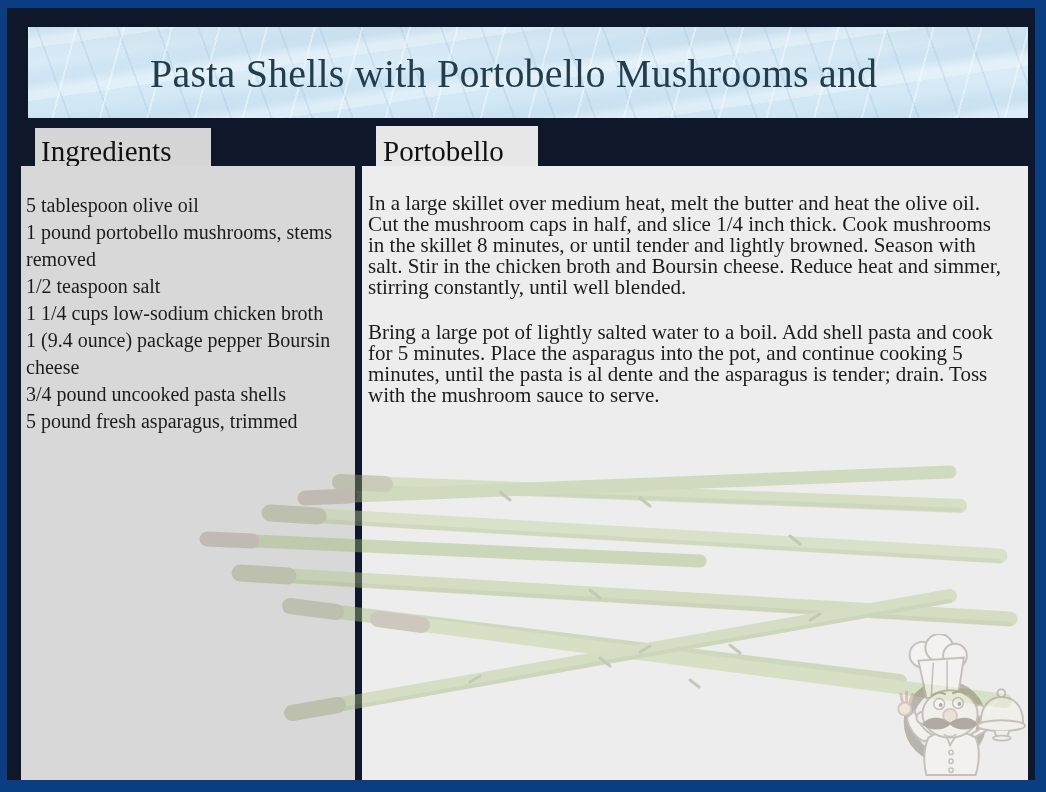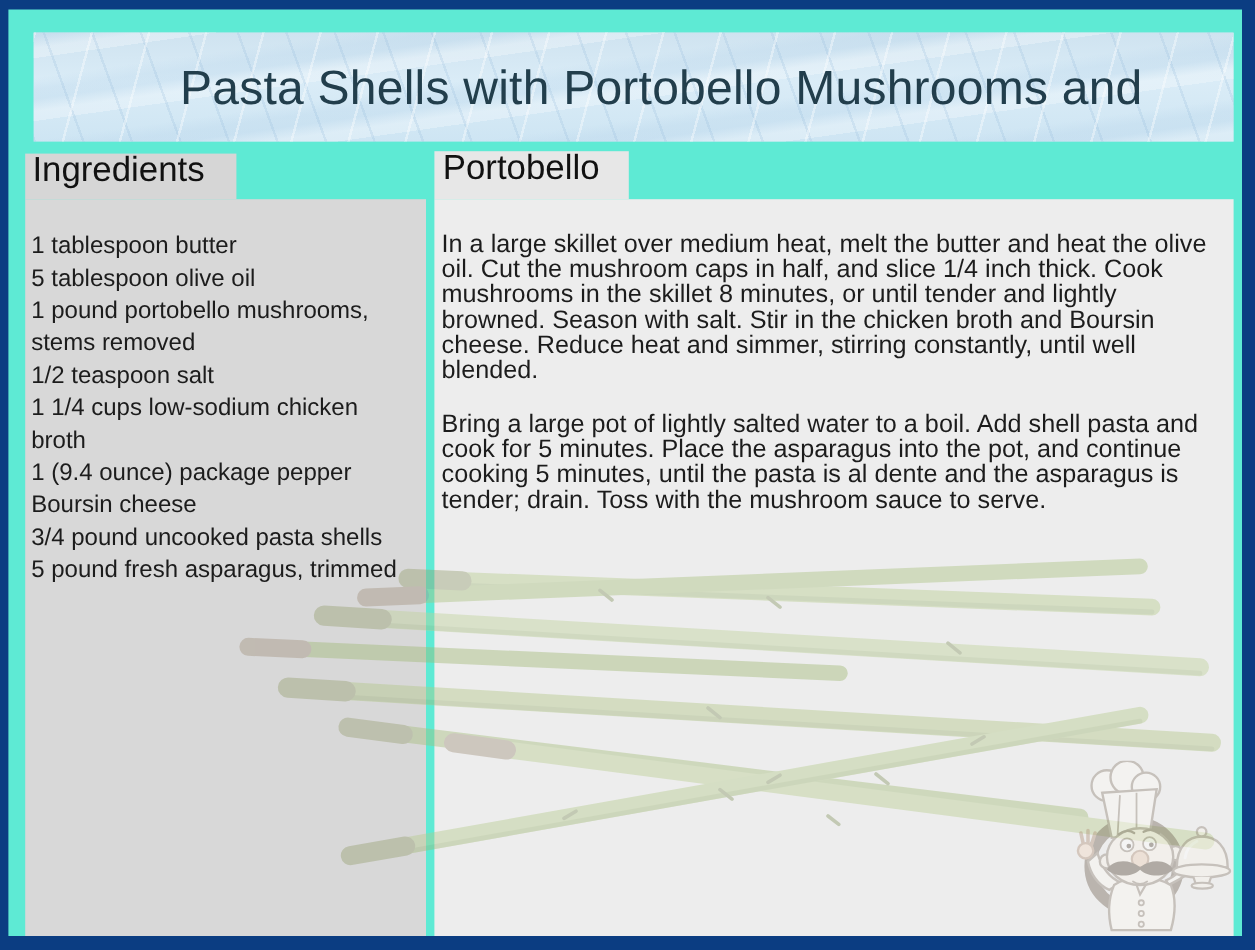--- a/index.html
+++ b/index.html
@@ -3,22 +3,22 @@
 <meta charset="utf-8">
 <style>
   html,body{margin:0;padding:0;background:#fff;}
   .page{
     position:relative;
     width:1046px;height:792px;
     box-sizing:border-box;
     border-style:solid;
     border-color:#0b3d82;
     border-width:8px 11px 12px 7px;
-    background:#5eead4;
-    font-family:Liberation Sans, sans-serif;
+    background:#0f172a;
+    font-family:Liberation Serif, serif;
     overflow:hidden;
   }
   
   .banner{
     position:absolute;left:21px;top:19px;width:1000px;height:91px;
     background:
       repeating-linear-gradient(105deg, rgba(255,255,255,.38) 0 2px, rgba(255,255,255,0) 2px 46px),
       repeating-linear-gradient(70deg, rgba(140,180,215,.20) 0 2px, rgba(140,180,215,0) 2px 38px),
       repeating-linear-gradient(-8deg, rgba(255,255,255,.28) 0 8px, rgba(186,214,235,.30) 18px 26px, rgba(255,255,255,0) 36px 52px),
       linear-gradient(180deg,#cfe3f0 0%,#daecf7 45%,#cee5f3 100%);
@@ -29,21 +29,21 @@
     margin:0;padding:0 0 0 122px;
     line-height:94px;
     font-size:40px;font-weight:400;
     color:#223e4c;
     letter-spacing:.2px;
   }
   
   .panel-heading{
     position:absolute;
     box-sizing:border-box;
-    display:flex;align-items:flex-start;
+    display:flex;align-items:flex-end;margin-left:14px;
   }
   .panel-heading h2{
     margin:0;font-size:29px;font-weight:400;color:#111;line-height:1;
   }
   .ing-heading{left:14px;top:120px;width:176px;height:38px;background:#d6d6d6;padding-left:6px;}
   .dir-heading{left:355px;top:118px;width:162px;height:40px;background:#e7e7e7;padding-left:7px;}
   .ing-body{
     position:absolute;left:14px;top:158px;width:334px;height:614px;
     box-sizing:border-box;background:#d8d8d8;
     padding:26px 12px 0 5px;
@@ -71,21 +71,20 @@
 <div class="page">
 
   <div class="banner">
     <h1>Pasta Shells with Portobello Mushrooms and</h1>
   </div>
 
   <div class="ing-heading panel-heading">
     <h2>Ingredients</h2>
   </div>
   <div class="ing-body">
-    <p>1 tablespoon butter</p>
     <p>5 tablespoon olive oil</p>
     <p>1 pound portobello mushrooms, stems removed</p>
     <p>1/2 teaspoon salt</p>
     <p>1 1/4 cups low-sodium chicken broth</p>
     <p>1 (9.4 ounce) package pepper Boursin cheese</p>
     <p>3/4 pound uncooked pasta shells</p>
     <p>5 pound fresh asparagus, trimmed</p>
   </div>
 
   <div class="dir-heading panel-heading">

